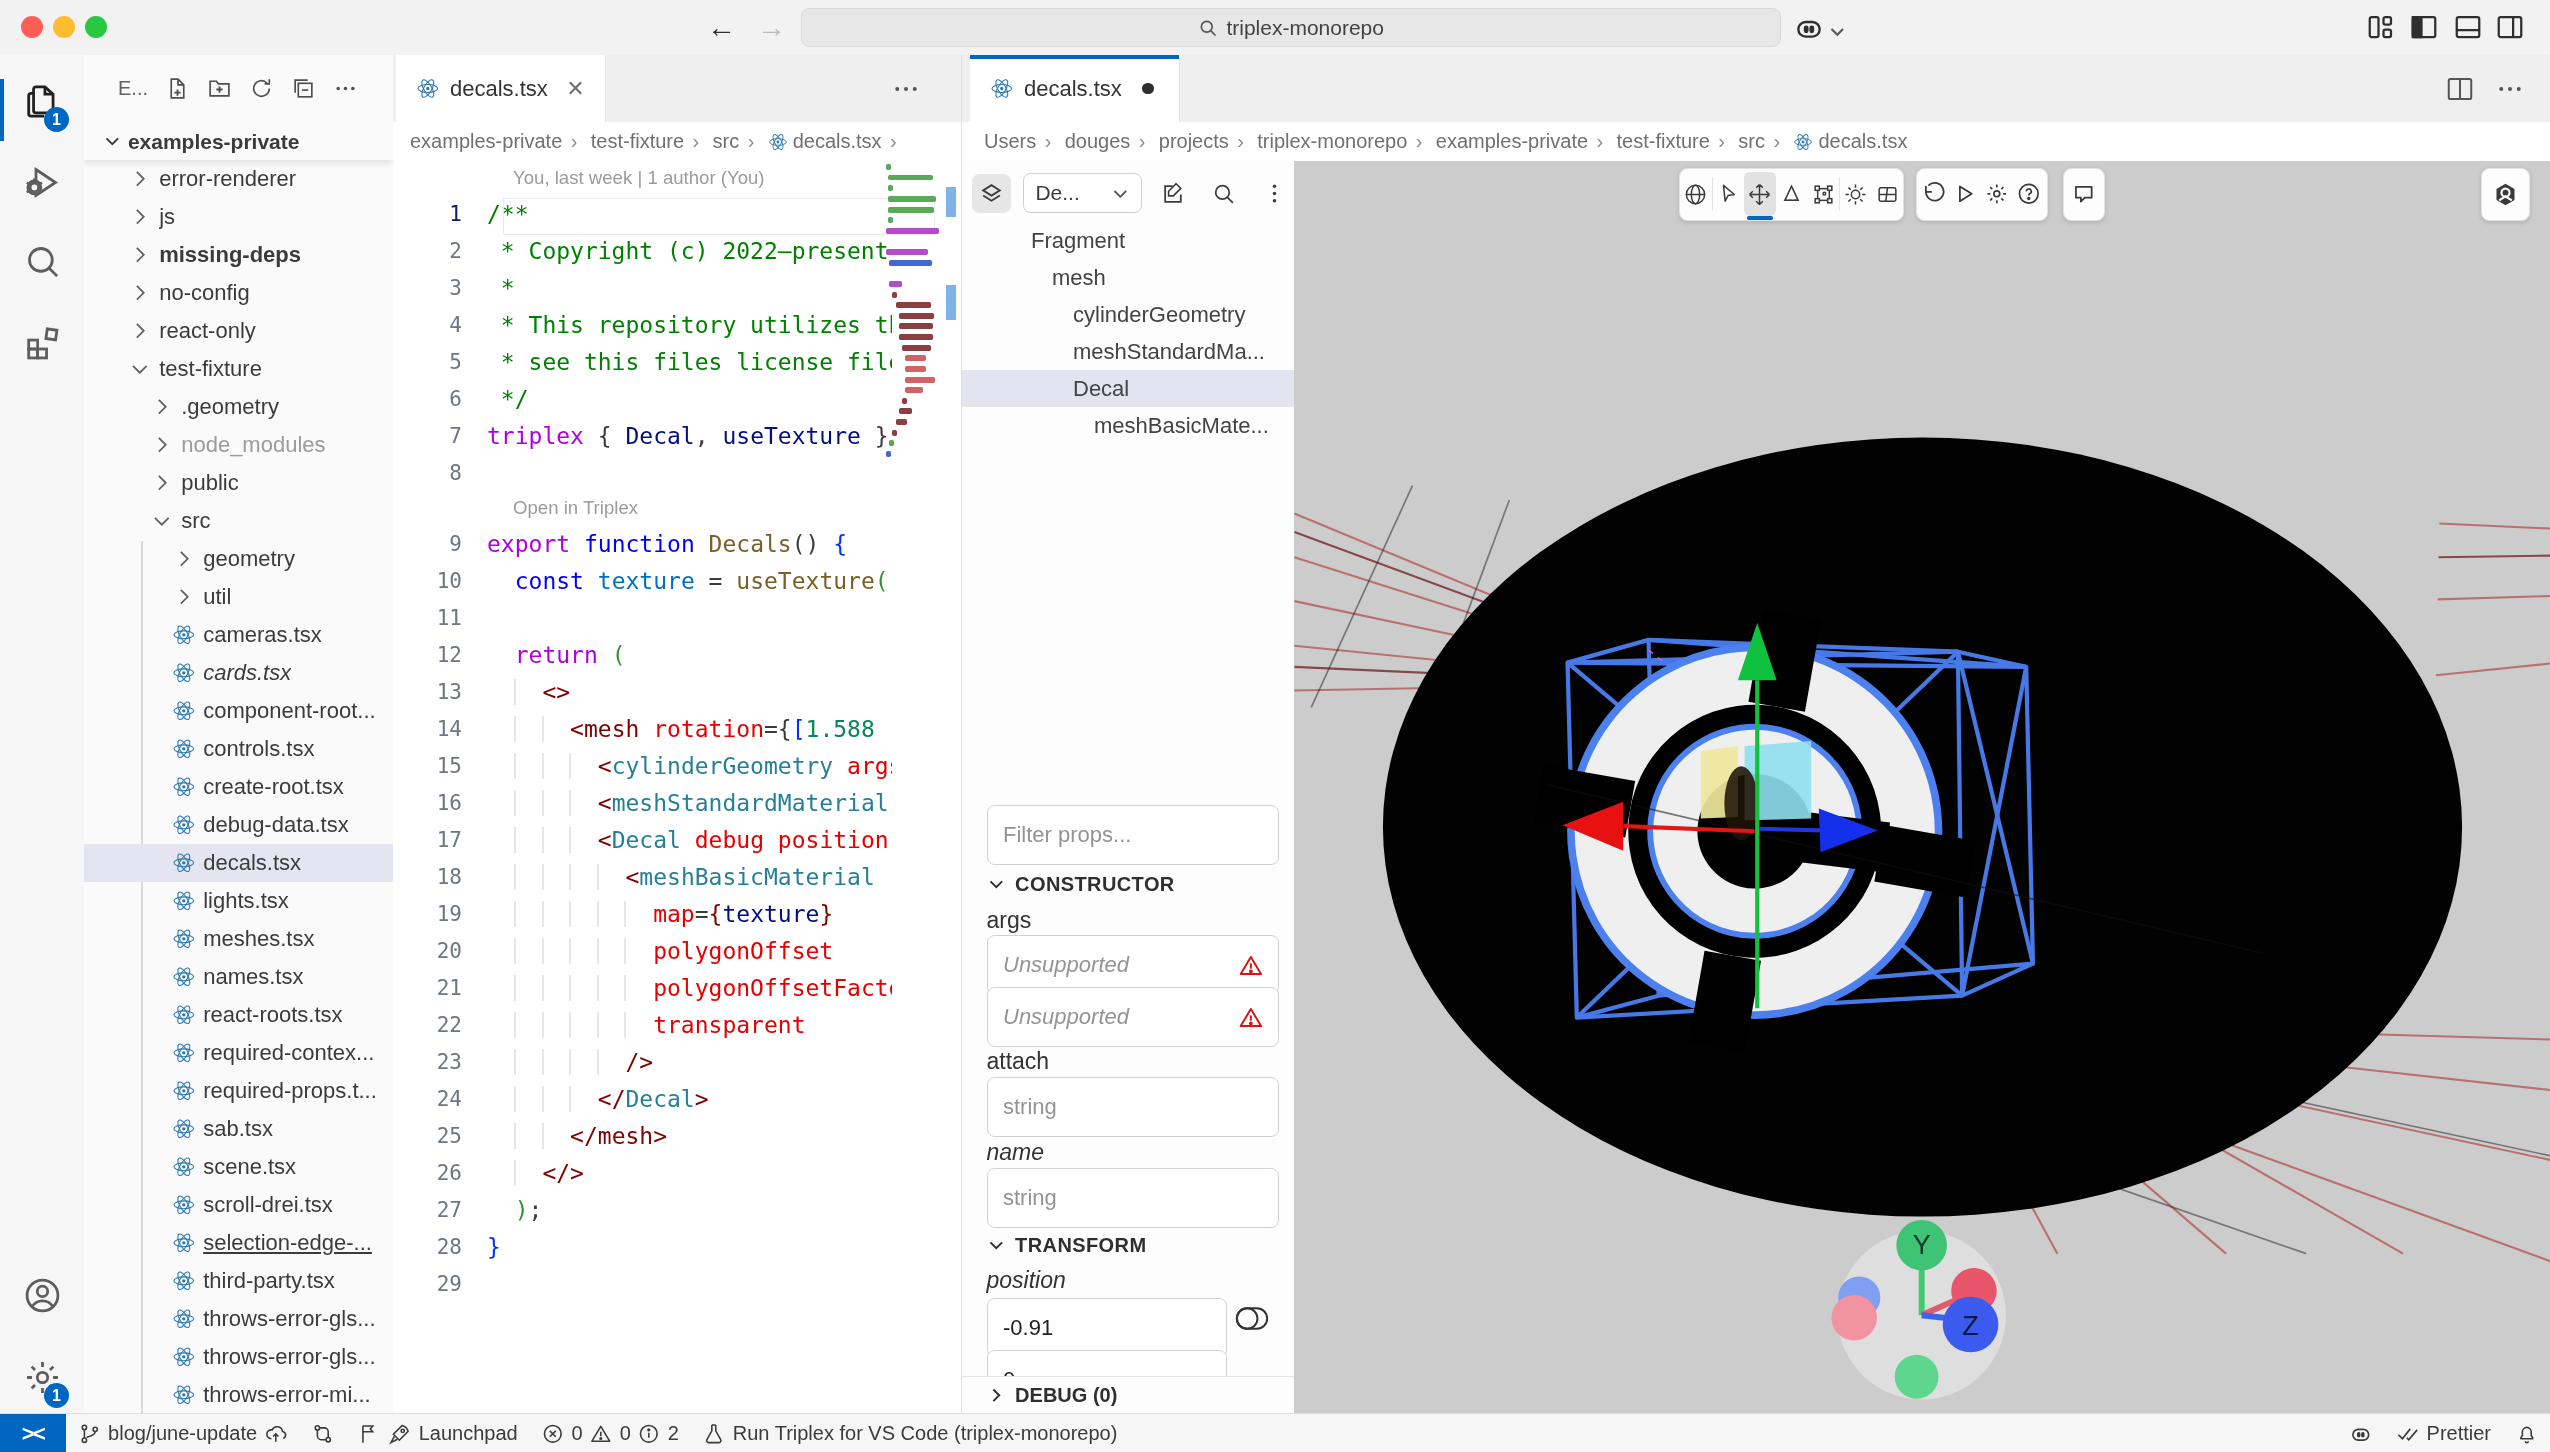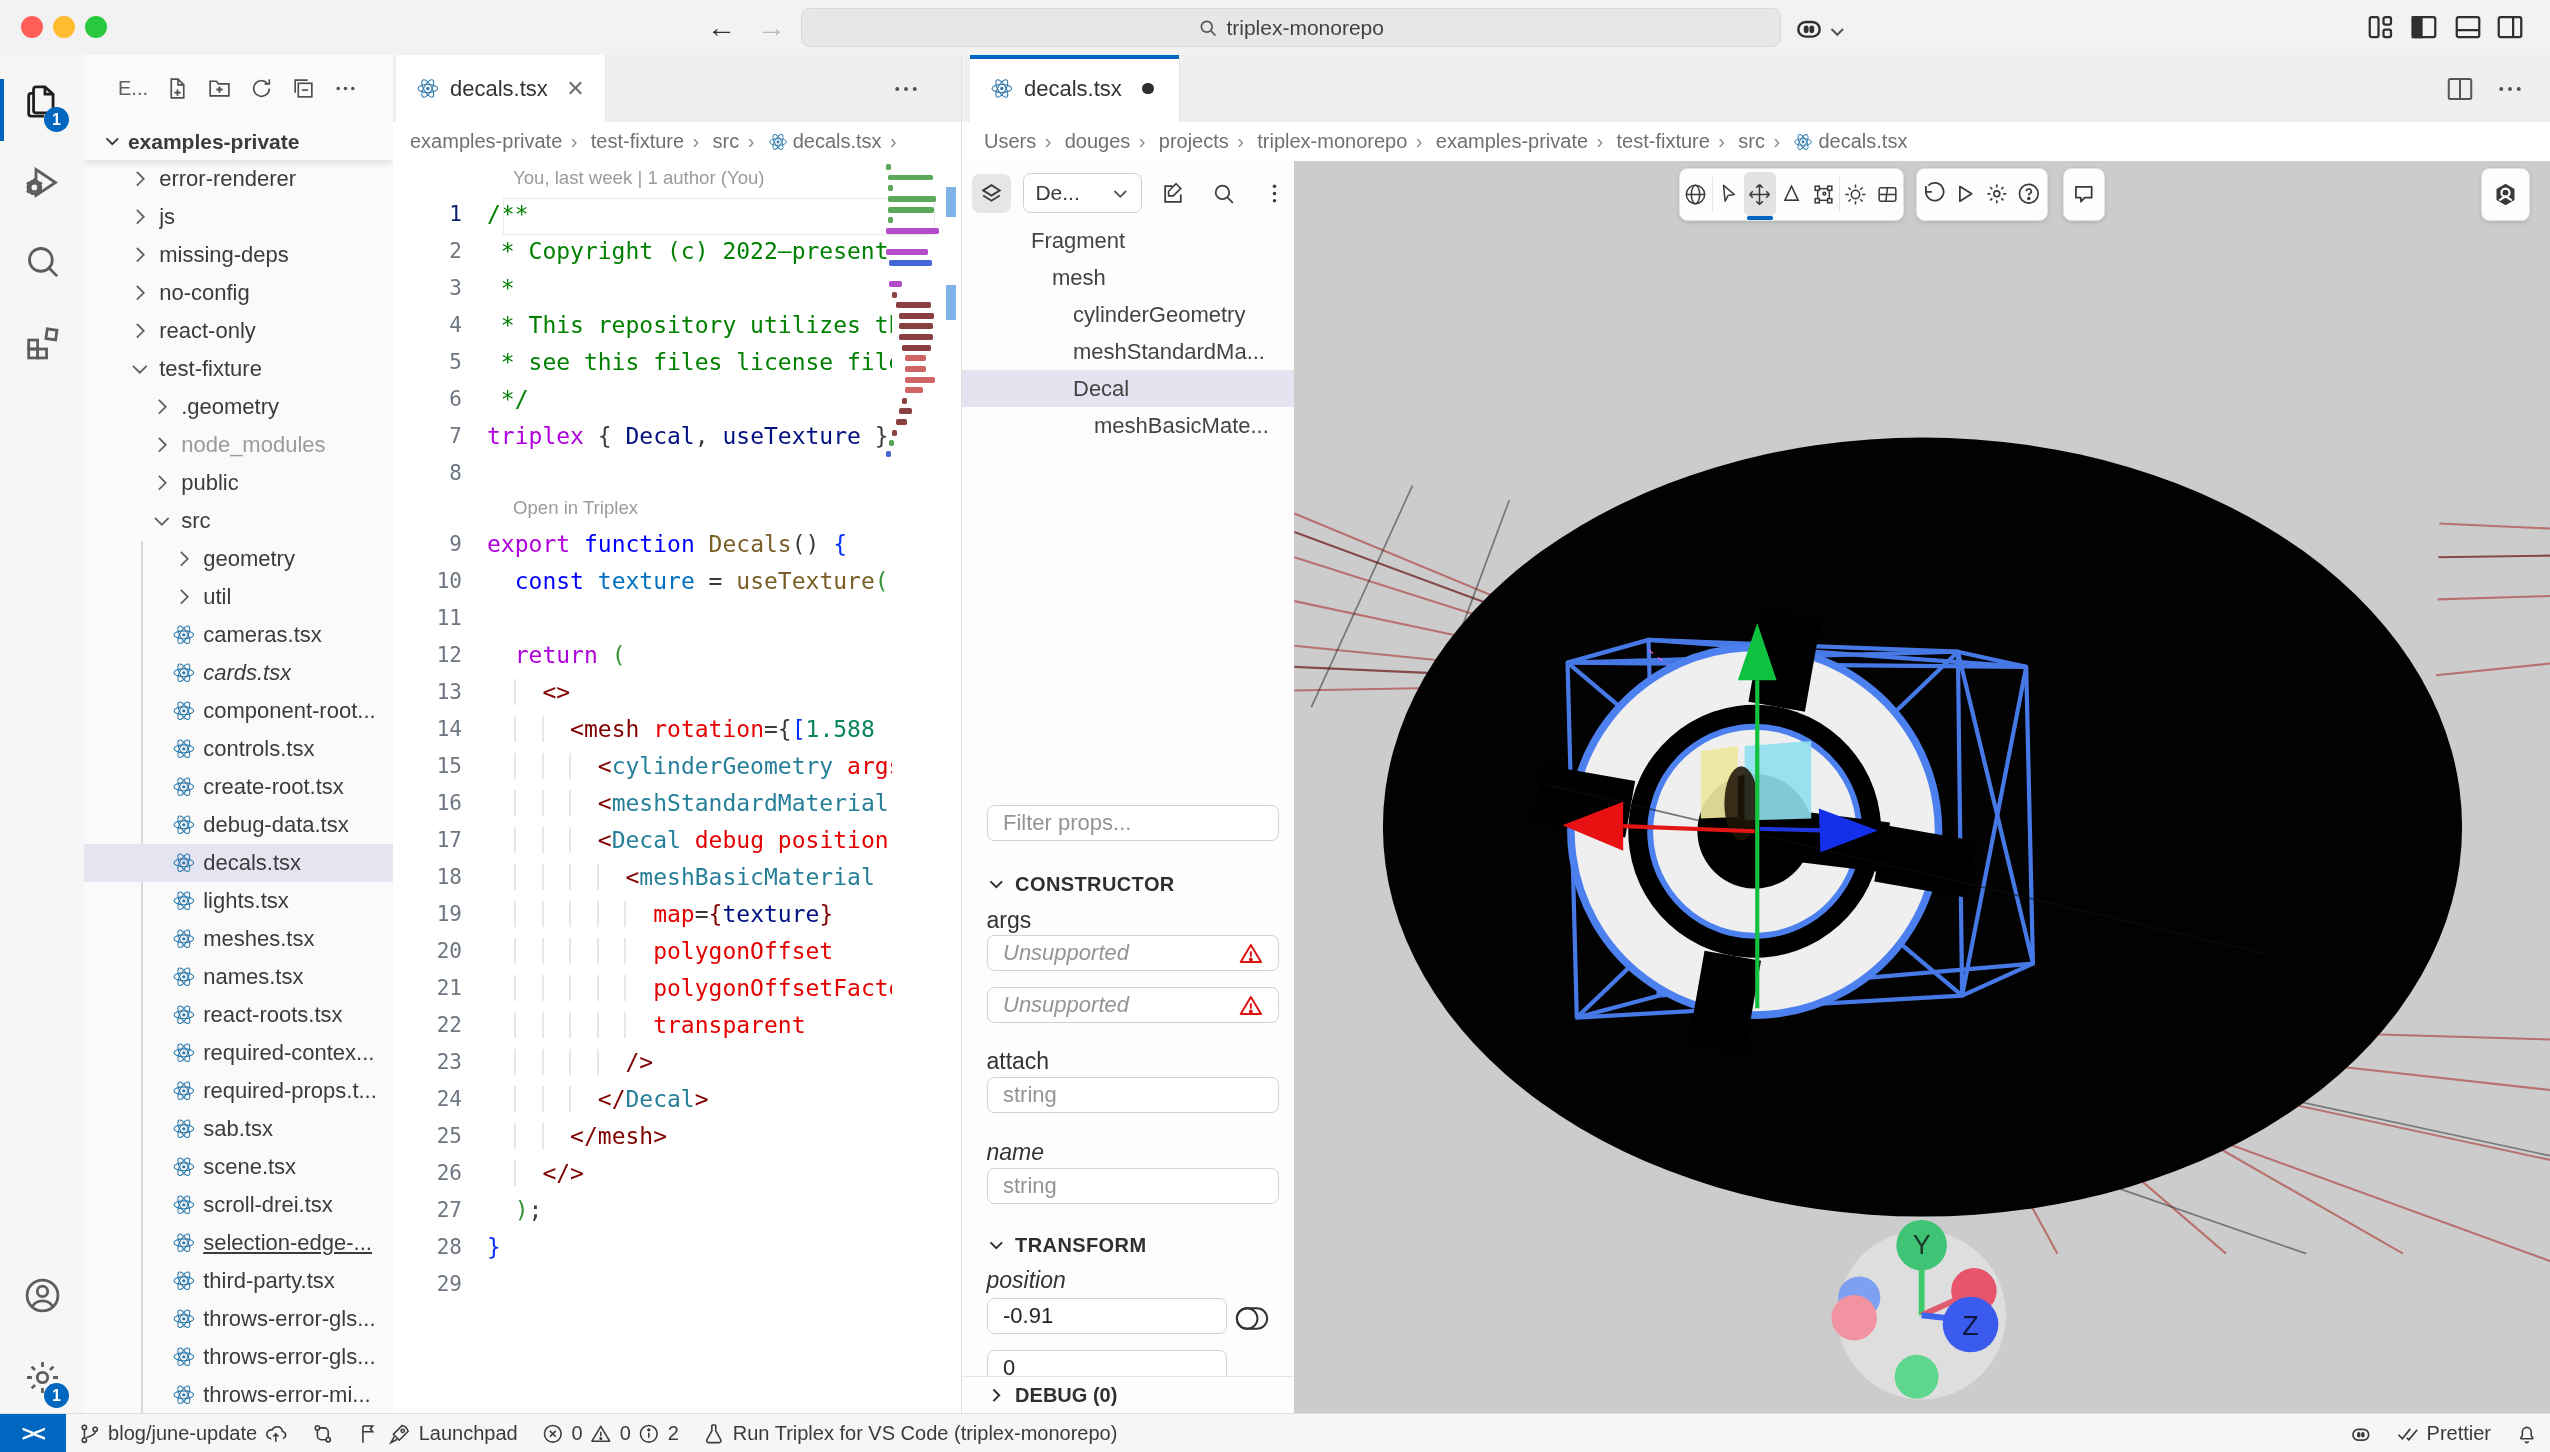--- a/index.html
+++ b/index.html
@@ -79,21 +79,21 @@
   #panel-left{left:961px;top:161px;width:332px;height:1252px;background:#fdfdfd;border-left:1.7px solid #e0e0e0;overflow:hidden;}
   .scene-toolbar{position:absolute;left:0;top:6.7px;width:100%;height:51px;display:flex;align-items:center;gap:11.8px;padding-left:10px;box-sizing:border-box;}
   .stool-btn{width:39px;height:39px;border-radius:7.6px;display:flex;align-items:center;justify-content:center;color:#3c3c3c;}
   .stool-btn.on{background:#e6e6e6;}
   #comp-select{height:40px;width:120px;border:1.7px solid #cfcfcf;border-radius:7.6px;background:#fff;display:flex;align-items:center;
      justify-content:space-between;padding:0 11.8px;box-sizing:border-box;font-size:21px;color:#3b3b3b;}
   #scene-tree{position:absolute;left:0;top:61px;width:100%;}
   .srow{height:37px;display:flex;align-items:center;font-size:22px;color:#434343;box-sizing:border-box;}
   .srow.selected{background:#e4e4f0;}
   
-  .pinput{position:absolute;left:24.5px;width:292px;height:36px;border:1.7px solid #d2d2d2;border-radius:7.6px;background:#fff;
+  .pinput{position:absolute;left:24.5px;width:292px;height:60px;border:1.7px solid #d2d2d2;border-radius:7.6px;background:#fff;
      box-sizing:border-box;font-size:22px;color:#222;padding:0 13.5px;font-family:"Liberation Sans",sans-serif;display:flex;align-items:center;}
   .pinput input{border:0;outline:0;width:100%;font:inherit;color:#222;background:transparent;}
   .pinput input::placeholder{color:#949494;}
   .pinput.unsup input::placeholder{font-style:italic;}
   .plabel{position:absolute;left:24.5px;font-size:23px;color:#333;}
   .plabel.opt{font-style:italic;}
   .psection{position:absolute;left:24.5px;display:flex;align-items:center;gap:10px;font-size:20px;font-weight:700;color:#2f2f2f;letter-spacing:0.4px;}
   .chev{width:18.6px;height:18.6px;color:#3c3c3c;}
   #debug-row{position:absolute;left:0;top:1215px;width:100%;height:37px;border-top:1.7px solid #e4e4e4;display:flex;align-items:center;gap:10px;padding-left:24.5px;box-sizing:border-box;font-size:20px;font-weight:700;color:#2f2f2f;background:#fdfdfd;}
   .warn-ic{width:29px;height:29px;margin-left:auto;color:#dd1111;}
@@ -227,21 +227,21 @@
             <path d="M9 5l7 7-7 7"></path>
           </svg>
           <span class="tlabel">error-renderer</span>
         </div>
         <div class="tree-row" style="padding-left: 44px;">
           <svg class="ticon" viewBox="0 0 24 24" fill="none" stroke="#616161" stroke-width="1.8">
             <path d="M9 5l7 7-7 7"></path>
           </svg>
           <span class="tlabel">js</span>
         </div>
-        <div class="tree-row" style="padding-left: 44px;">
+        <div class="tree-row" style="padding-left: 44px; font-weight: bold;">
           <svg class="ticon" viewBox="0 0 24 24" fill="none" stroke="#616161" stroke-width="1.8">
             <path d="M9 5l7 7-7 7"></path>
           </svg>
           <span class="tlabel">missing-deps</span>
         </div>
         <div class="tree-row" style="padding-left: 44px;">
           <svg class="ticon" viewBox="0 0 24 24" fill="none" stroke="#616161" stroke-width="1.8">
             <path d="M9 5l7 7-7 7"></path>
           </svg>
           <span class="tlabel">no-config</span>

